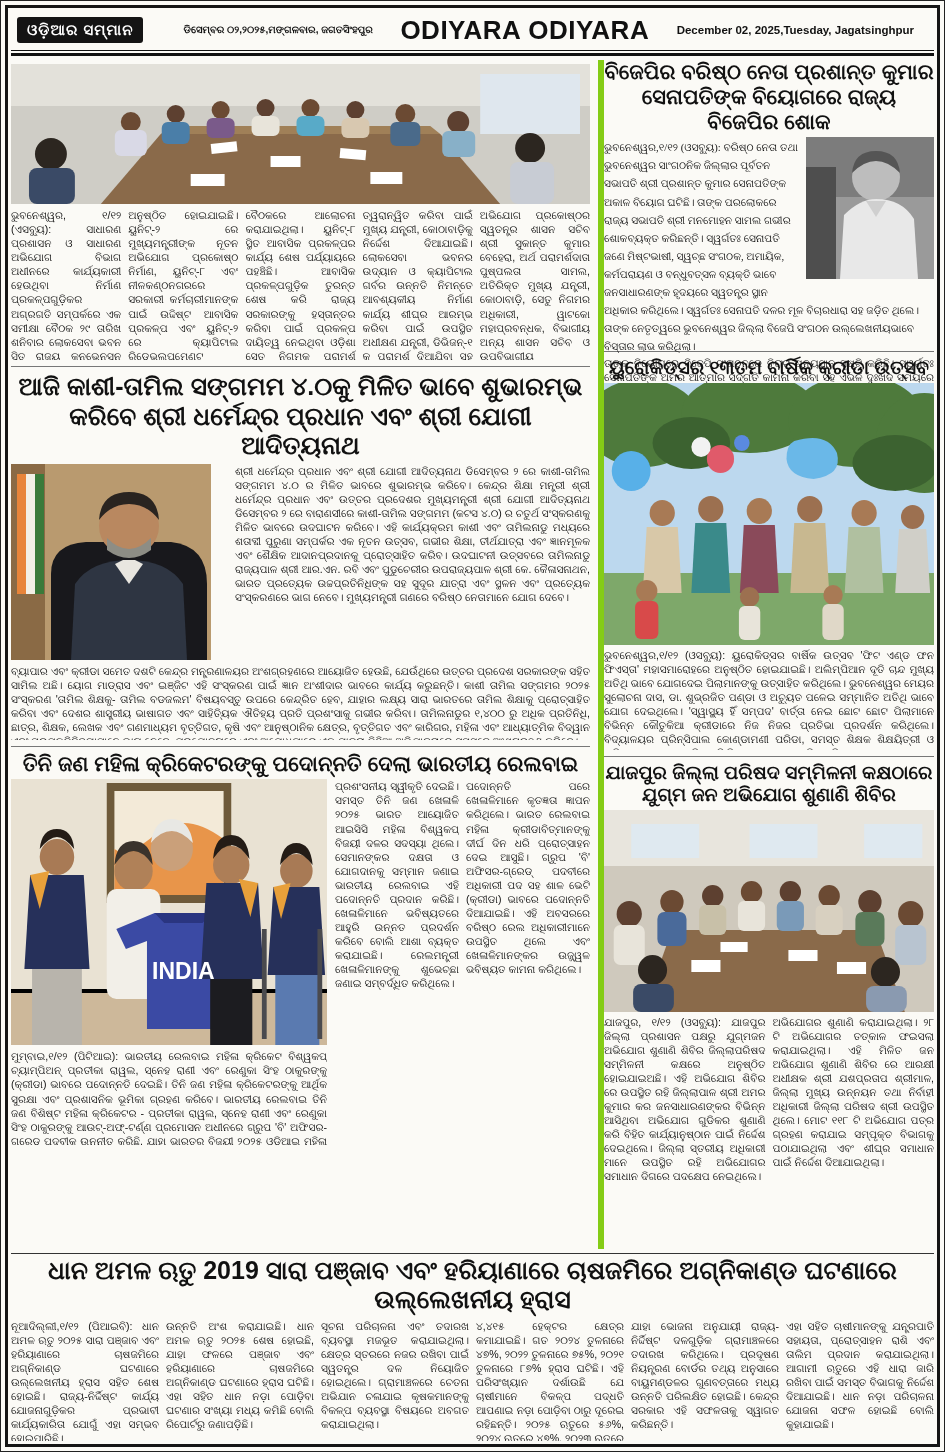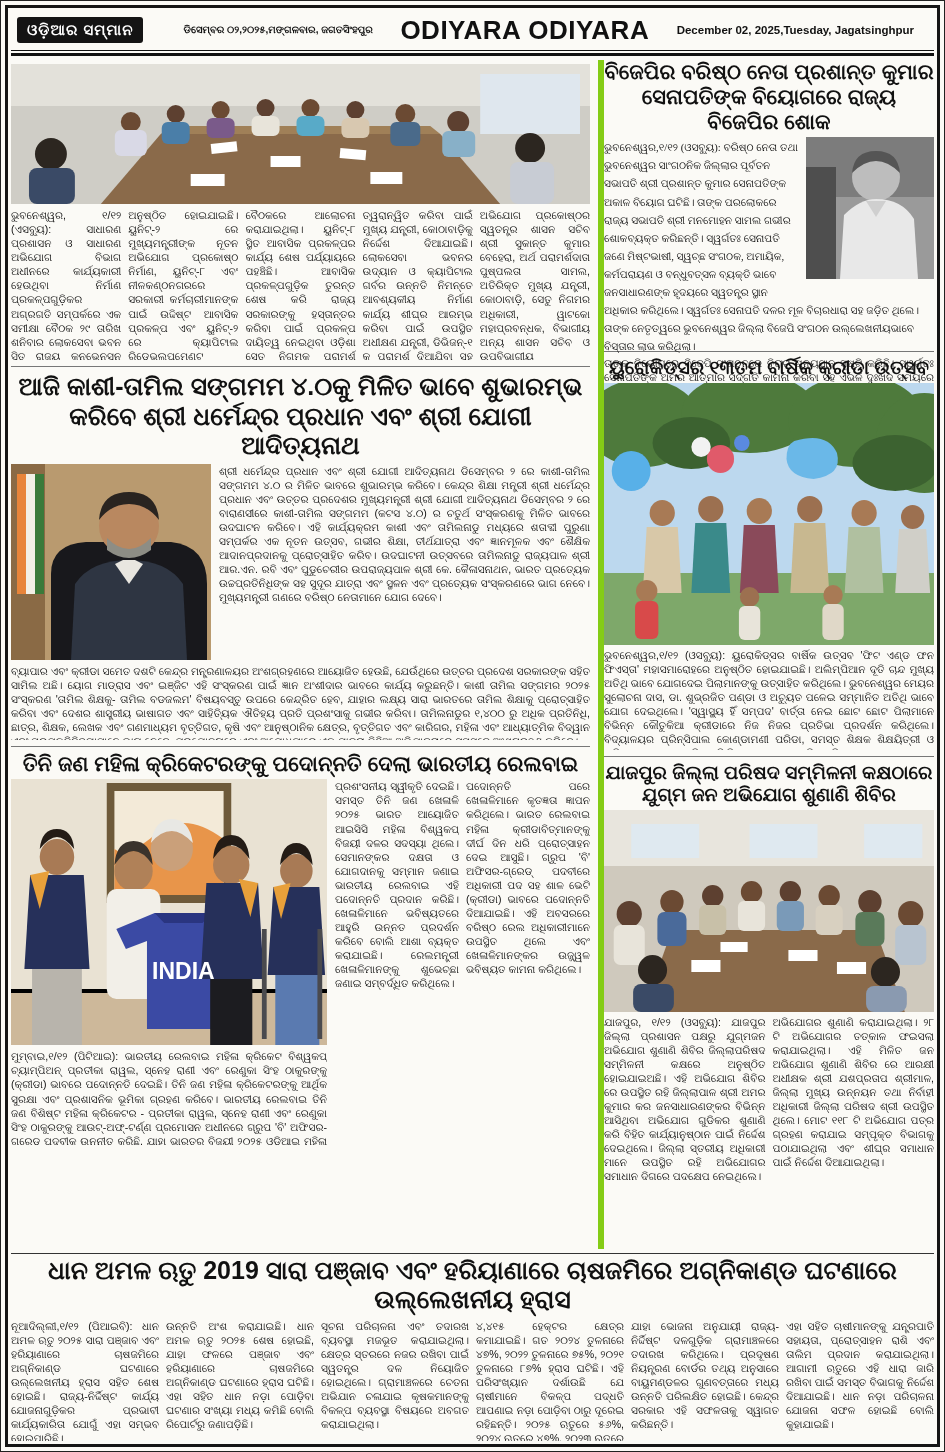--- a/index.html
+++ b/index.html
@@ -35,21 +35,21 @@
   .colrow { display:flex; gap:7px; }
   .colrow .bodytext { flex:1; }
   .rule { border-top:1px solid #777; margin:5px 0; }
 
   .photo { display:block; width:100%; background:#ddd; }
   svg { display:block; }
 
   
   .a1-photo { height:140px; margin:4px 0; }
   .a1-cols { height:152px; }
-  .kashi-row { display:flex; gap:8px; margin-top:3px; }
+  .kashi-row { display:flex; gap:24px; margin-top:3px; }
   .kashi-photo { width:200px; height:196px; flex:none; }
   .kashi-body { height:196px; }
   .kashi-full { height:76px; margin-top:4px; }
   .cricket-row { display:flex; gap:8px; margin-top:3px; }
   .cricket-leftcell { width:316px; flex:none; }
   .cricket-photo { height:266px; }
   .cricket-below { height:96px; margin-top:4px; }
   .cricket-right { height:366px; }
   .bjp-body { height:208px;font-family:Liberation Serif, serif; }
   .bjp-photo { float:right; width:128px; height:142px; margin:0 0 3px 6px; }

